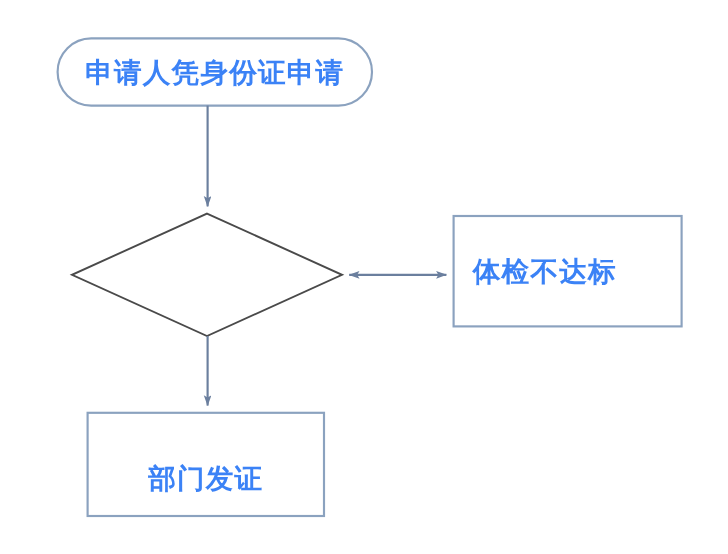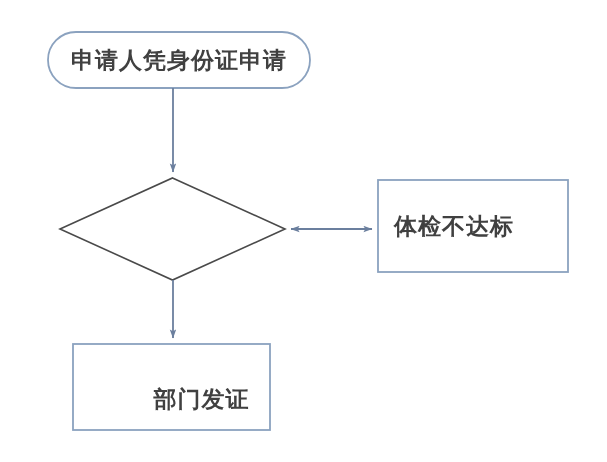--- a/index.html
+++ b/index.html
@@ -23,21 +23,21 @@
     left: 0;
     top: 0;
     width: 607px;
     height: 462px;
   }
   .node-label {
     position: absolute;
     display: flex;
     align-items: center;
     justify-content: center;
-    color: #404040;
+    color: #3b82f6;
     font-family: "Liberation Serif", "DejaVu Serif", serif;
     font-weight: 600;
     letter-spacing: 1px;
     white-space: nowrap;
     -webkit-font-smoothing: antialiased;
   }
   
   #label-start {
     left: 48px;
     top: 32px;
@@ -61,21 +61,20 @@
     height: 92px;
     font-size: 23px;
   }
   
   #label-issue {
     left: 73px;
     top: 344px;
     width: 197px;
     height: 110px;
     font-size: 23px;
-    padding-left: 30px;
   }
 </style>
 </head>
 <body>
 
 <div id="canvas">
 
   <svg id="flow-svg" viewBox="0 0 607 462" xmlns="http://www.w3.org/2000/svg">
     <defs>
       <marker id="arrow-end" markerWidth="10" markerHeight="10" refX="8.6" refY="3.2" orient="auto" markerUnits="userSpaceOnUse">

